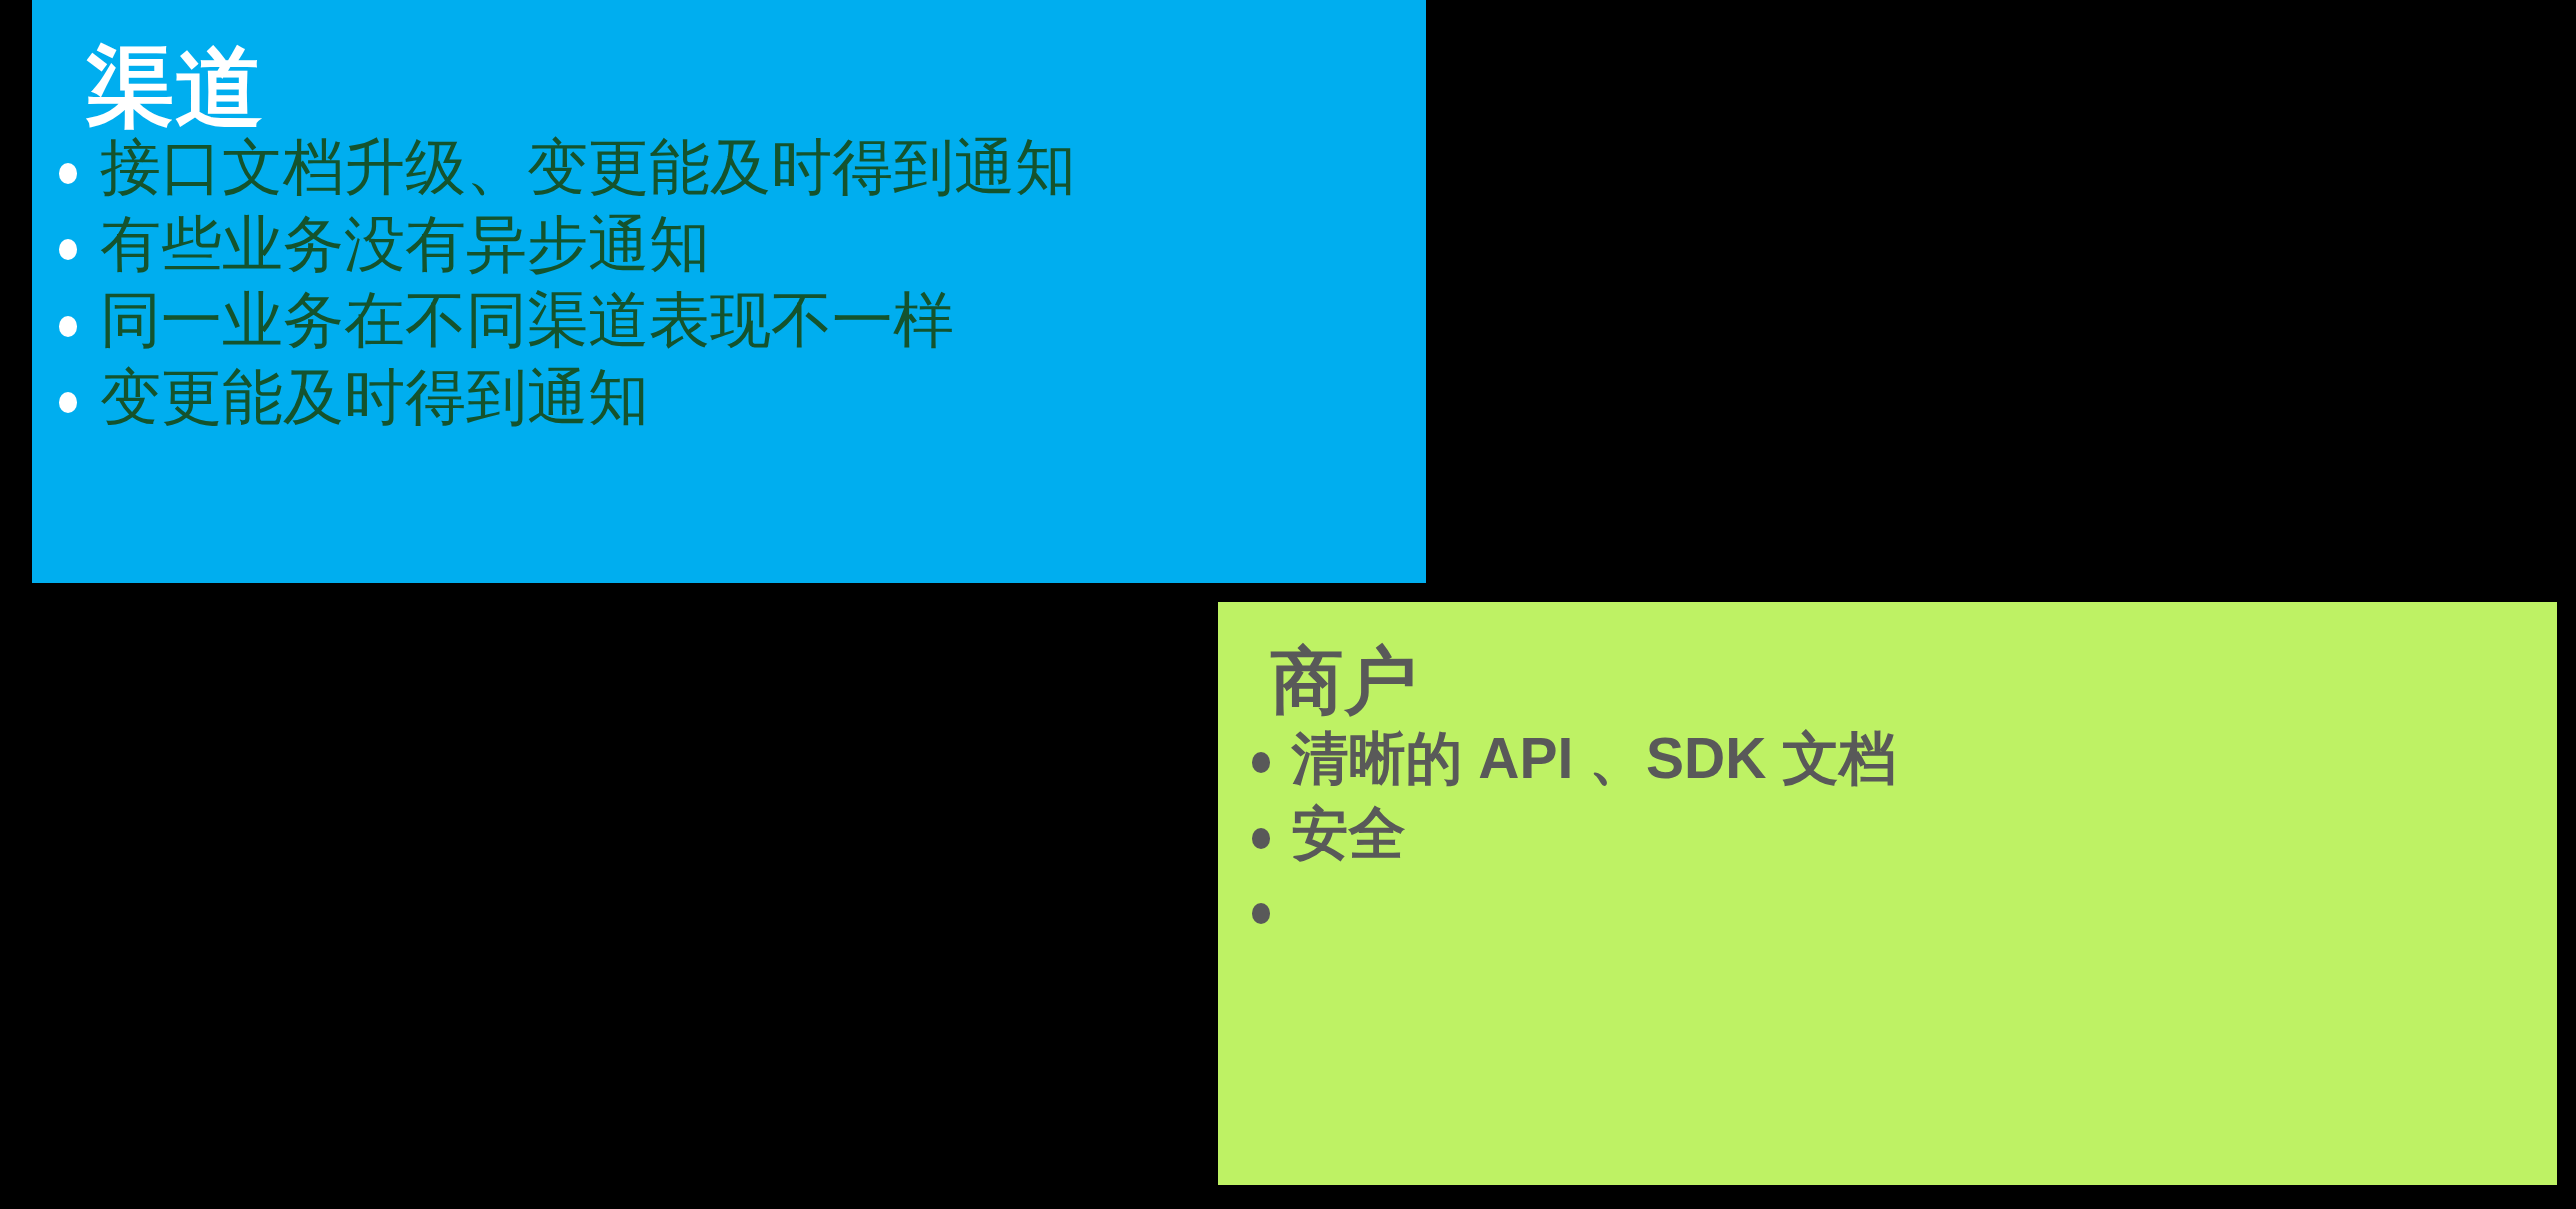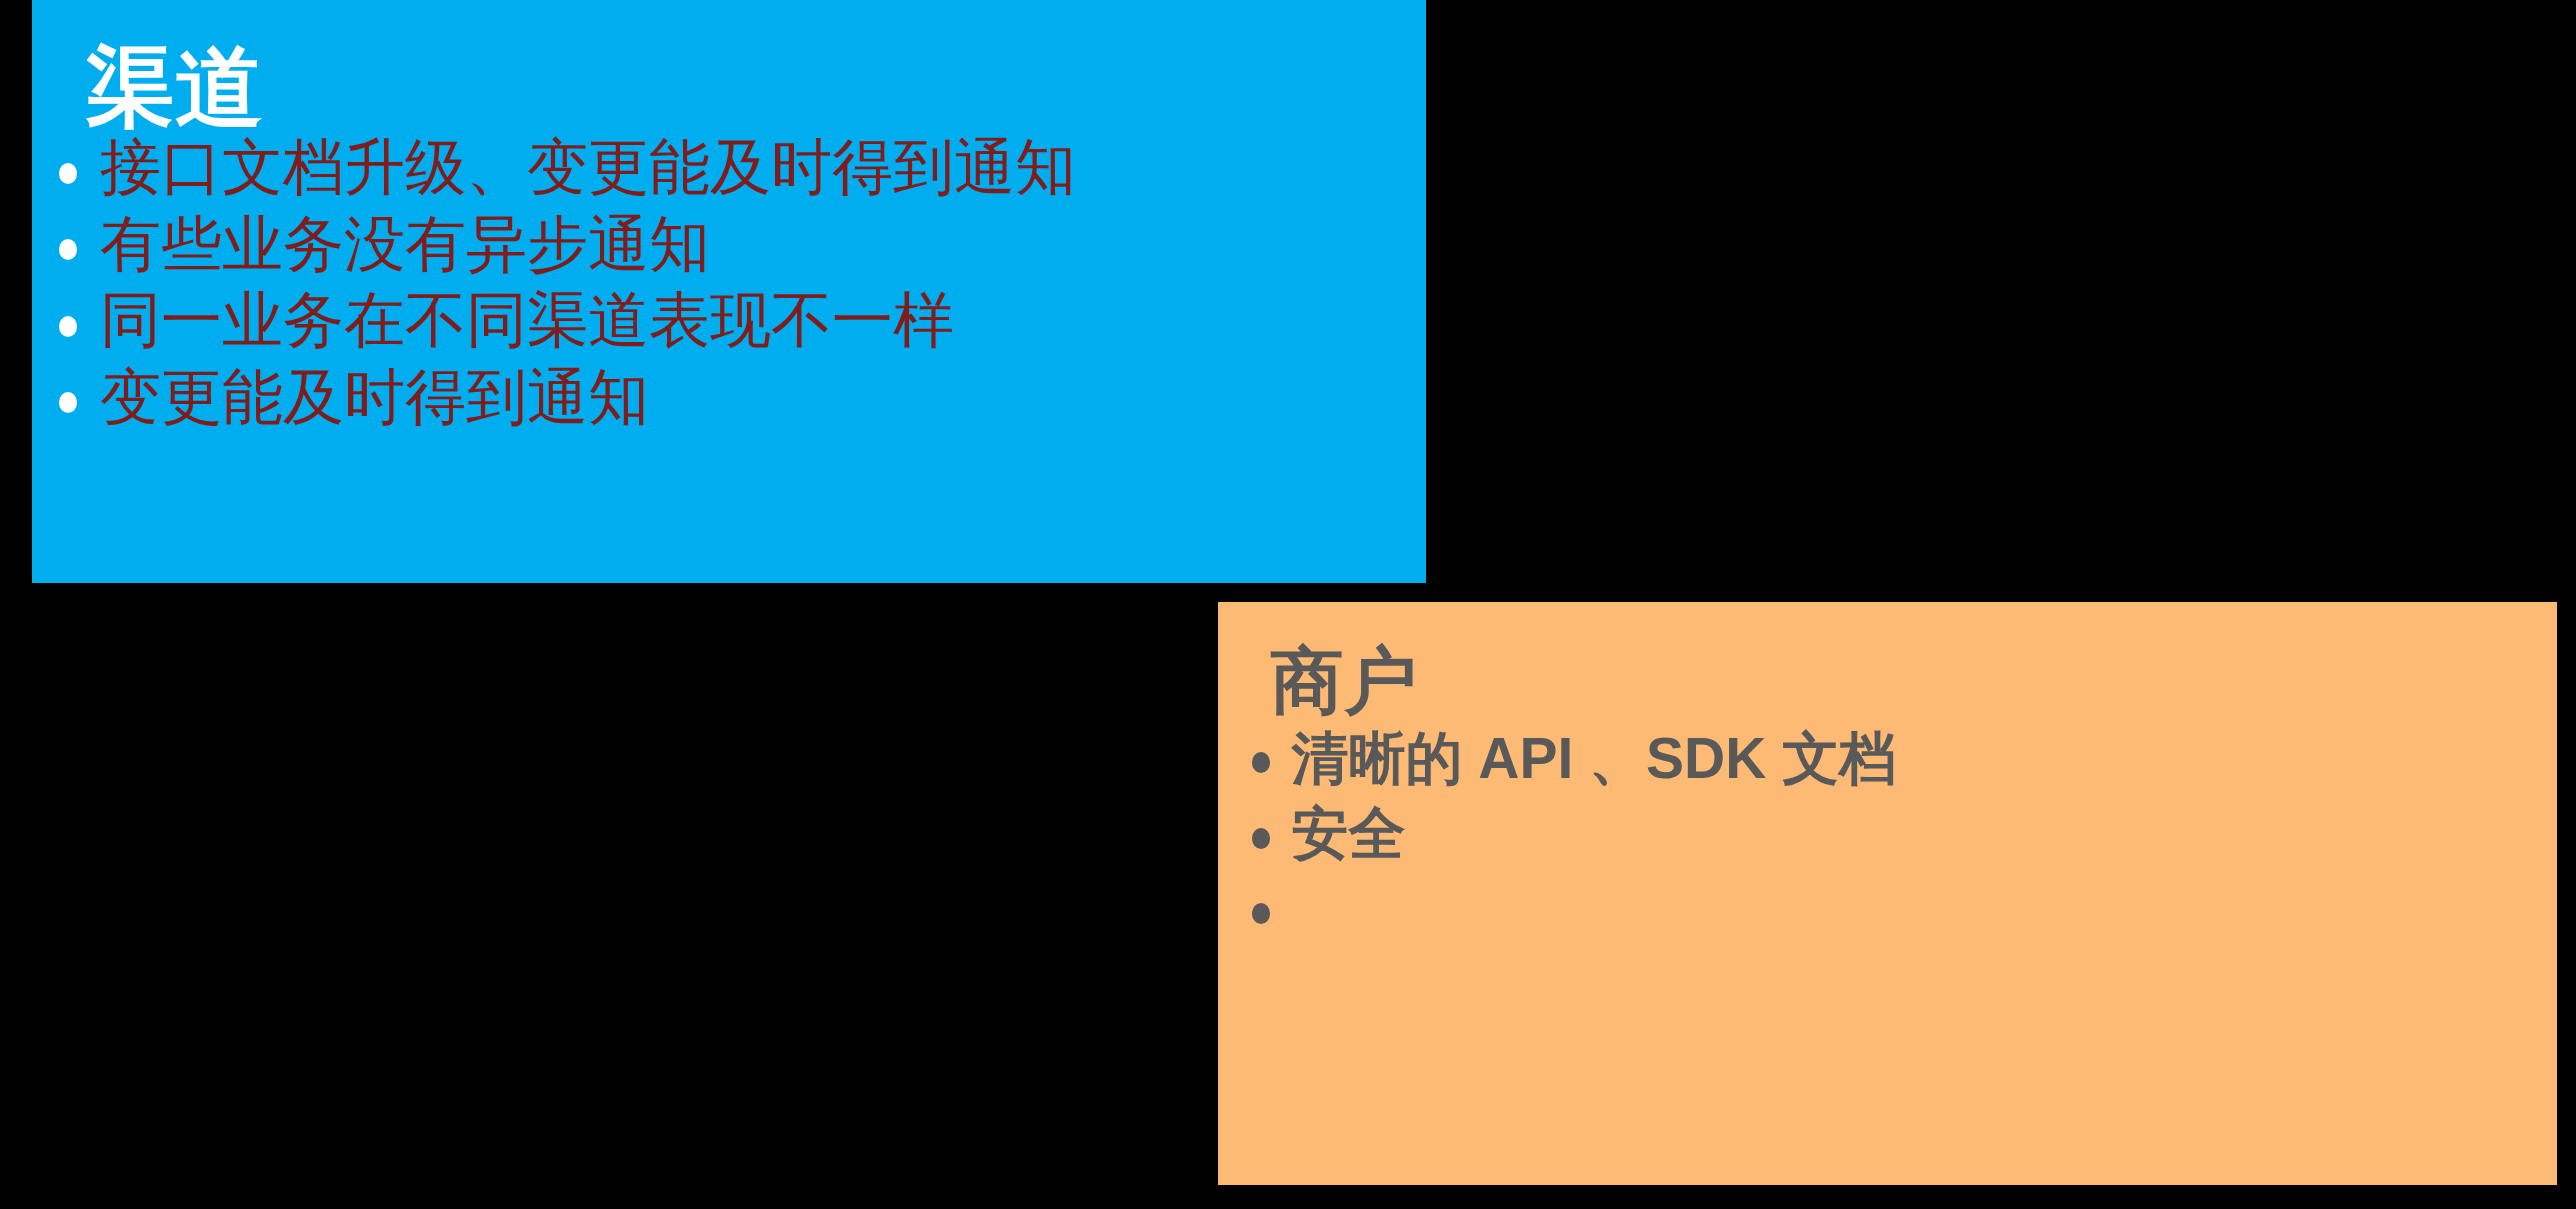--- a/index.html
+++ b/index.html
@@ -38,21 +38,21 @@
     background: #00AEEF;
     padding: 49px 28px 0 27px;
   }
 
   
   #panel-merchant {
     left: 1218px;
     top: 602px;
     width: 1339px;
     height: 583px;
-    background: #fdba74;
+    background: #bef264;
     padding: 41px 21px 0 34px;
   }
 
   .panel-title {
     font-weight: bold;
     line-height: 1.05;
     letter-spacing: 0.01em;
     margin: 0;
     white-space: nowrap;
   }
@@ -99,21 +99,21 @@
     margin-bottom: 15.5px;
   }
   #channel-bullets .bullet-dot {
     width: 18.4px;
     height: 21px;
     background: #FFFFFF;
     margin-top: 25.4px;
     margin-right: 22.6px;
   }
   #channel-bullets .bullet-text {
-    color: #7f1d1d;
+    color: #14532d;
     font-size: 61px;
   }
 
   
   #merchant-bullets .bullet-item {
     margin-bottom: 18.4px;
   }
   #merchant-bullets .bullet-dot {
     width: 18.4px;
     height: 21px;

